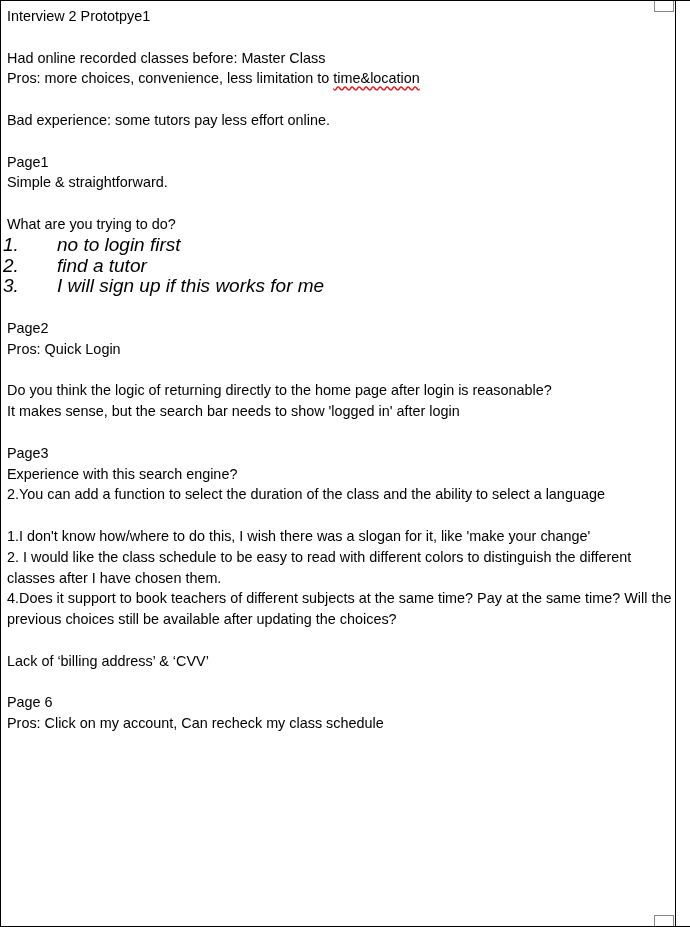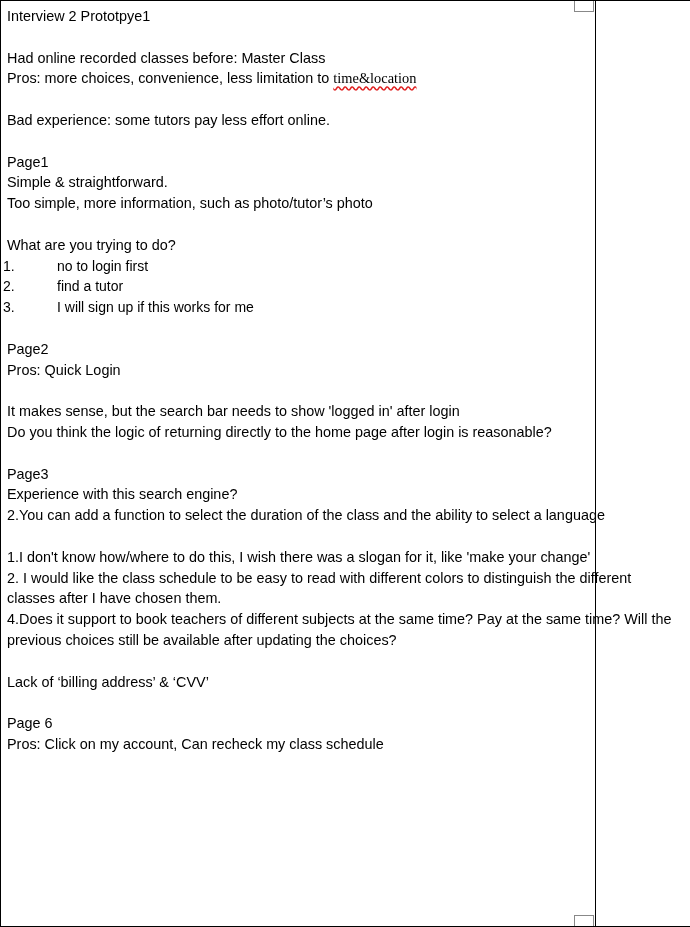--- a/index.html
+++ b/index.html
@@ -9,21 +9,21 @@
   }
   body {
     width: 690px;
     height: 927px;
     font-family: "Liberation Sans", sans-serif;
     color: #000000;
     overflow: hidden;
   }
   .page {
     position: relative;
-    width: 596px;
+    width: 676px;
     height: 927px;
     box-sizing: border-box;
     background: #ffffff;
   }
   
   .page-frame-left {
     position: absolute;
     left: 0px;
     top: 0px;
     width: 1px;
@@ -80,36 +80,36 @@
   }
   .spacer {
     height: 20.8px;
   }
   .list {
     margin: 0;
     padding: 0;
     list-style: none;
   }
   .list li {
-    font-size: 14px;
+    font-size: 19px;
     line-height: 20.8px;
     padding-left: 60px;
     text-indent: -32px;
     white-space: pre-wrap;
+    font-style: italic;
   }
   .num {
     display: inline-block;
     width: 22px;
   }
   .spell-error {
     text-decoration: underline;
     text-decoration-style: wavy;
     text-decoration-color: #e02020;
     text-underline-offset: 2px;
-    font-family: Liberation Serif, serif;
   }
 </style>
 </head>
 <body>
 
 <div class="page">
   <div class="page-frame-top"></div>
   <div class="page-frame-left"></div>
   <div class="page-frame-right"></div>
   <div class="page-frame-bottom"></div>
@@ -119,34 +119,33 @@
   <div class="content" id="doc-content">
       <div class="line">Interview 2 Prototpye1</div>
       <div class="spacer"></div>
       <div class="line">Had online recorded classes before: Master Class</div>
       <div class="line"><span>Pros: more choices, convenience, less limitation to </span><span class="spell-error">time&amp;location</span><span></span></div>
       <div class="spacer"></div>
       <div class="line">Bad experience: some tutors pay less effort online.</div>
       <div class="spacer"></div>
       <div class="line">Page1</div>
       <div class="line">Simple &amp; straightforward.</div>
-      <div class="line">Too simple, more information, such as photo/tutor’s photo</div>
       <div class="spacer"></div>
       <div class="line">What are you trying to do?</div>
       <ol class="list">
         <li><span class="num">1.</span><span>no to login first</span></li>
         <li><span class="num">2.</span><span>find a tutor</span></li>
         <li><span class="num">3.</span><span>I will sign up if this works for me</span></li>
       </ol>
       <div class="spacer"></div>
       <div class="line">Page2</div>
       <div class="line">Pros: Quick Login</div>
       <div class="spacer"></div>
+      <div class="line">Do you think the logic of returning directly to the home page after login is reasonable?</div>
       <div class="line">It makes sense, but the search bar needs to show 'logged in' after login</div>
-      <div class="line">Do you think the logic of returning directly to the home page after login is reasonable?</div>
       <div class="spacer"></div>
       <div class="line">Page3</div>
       <div class="line">Experience with this search engine?</div>
       <div class="line">2.You can add a function to select the duration of the class and the ability to select a language</div>
       <div class="spacer"></div>
       <div class="line">1.I don't know how/where to do this, I wish there was a slogan for it, like 'make your change'</div>
       <div class="line">2. I would like the class schedule to be easy to read with different colors to distinguish the different classes after I have chosen them.</div>
       <div class="line">4.Does it support to book teachers of different subjects at the same time? Pay at the same time? Will the previous choices still be available after updating the choices?</div>
       <div class="spacer"></div>
       <div class="line">Lack of ‘billing address’ &amp; ‘CVV’</div>

